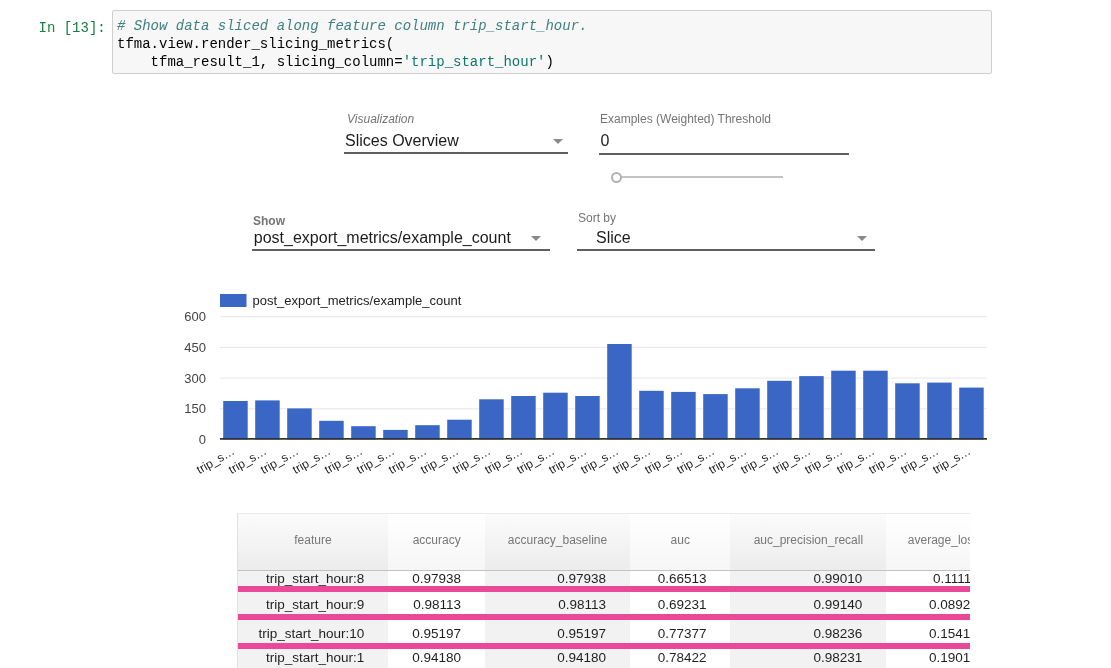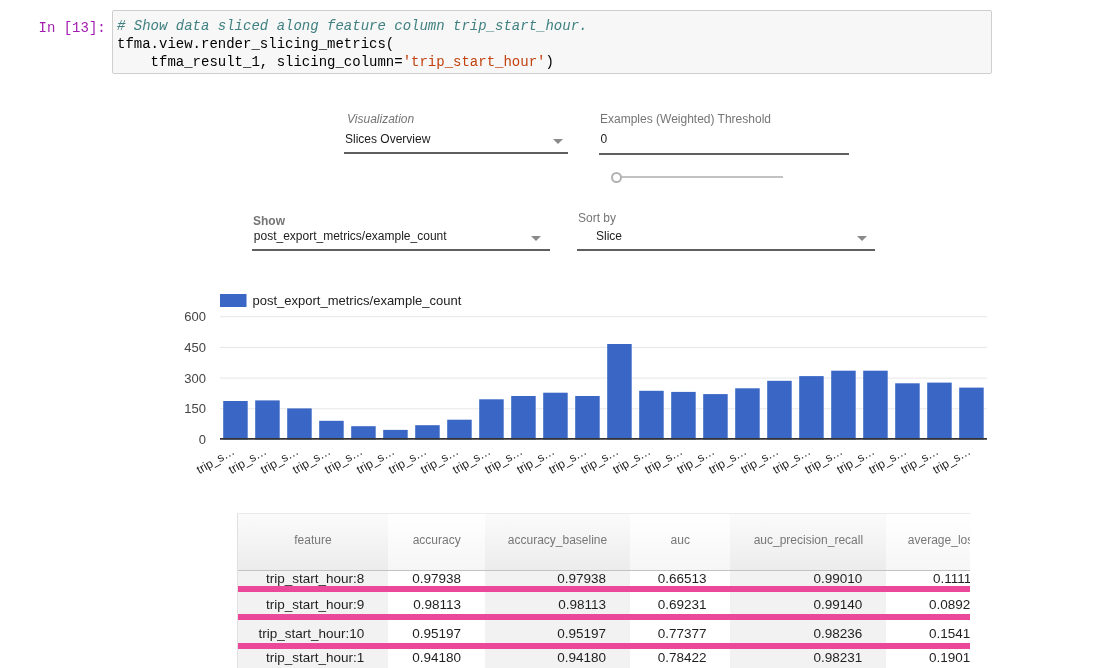--- a/index.html
+++ b/index.html
@@ -1,43 +1,43 @@
 <!DOCTYPE html>
 <html><head>
 <meta charset="utf-8">
 <style>
 * { margin:0; padding:0; box-sizing:border-box; }
 html,body { width:1111px; height:668px; background:#ffffff; font-family:"Liberation Sans",sans-serif; overflow:hidden; }
 .abs { position:absolute; }
 .mono { font-family:"Liberation Mono",monospace; }
 .wlabel { font-size:12px; color:#757575; }
-.wvalue { font-size:12px; color:#1c1c1c; }
+.wvalue { font-size:16px; color:#1c1c1c; }
 .uline { position:absolute; height:1.5px; background:#5f5f5f; }
 .arrow { position:absolute; width:0; height:0; border-left:5px solid transparent; border-right:5px solid transparent; border-top:5.5px solid #8a8a8a; }
 table.gv { border-collapse:collapse; table-layout:fixed; width:768.3px; font-size:13.5px; color:#1f1f1f; }
 table.gv th { font-weight:normal; color:#777777; font-size:12px; text-align:center; height:56.5px; padding-bottom:3px; background:linear-gradient(#ffffff,#f6f6f6); border-bottom:1.5px solid #c2c2c2; }
 table.gv th.g { background:linear-gradient(#fbfbfb,#ececec); }
 table.gv th:last-child { padding-right:5px; }
 table.gv td { text-align:right; padding-right:24px; height:28.5px; background:#ffffff; border-top:6px solid #ec4899; }
 table.gv tr.r1 td { height:17px; border-top:none; padding-top:0; }
 table.gv tbody td { padding-top:3.5px; }
 table.gv td:last-child { padding-right:28px; }
 table.gv tbody tr:last-child td { height:31px; padding-top:1px; padding-bottom:16px; }
 table.gv td:nth-child(odd) { background:#f2f2f2; }
 table.gv tr:first-child td { border-top:none; }
 </style>
 </head>
 <body>
 
-<div class="abs mono" style="left:38.5px;top:19.5px;font-size:14px;color:#a21caf;">In&nbsp;[13]:</div>
+<div class="abs mono" style="left:38.5px;top:19.5px;font-size:14px;color:#15803d;">In&nbsp;[13]:</div>
 
 <div class="abs" style="left:112px;top:10px;width:880px;height:64px;background:#f7f7f7;border:1px solid #cfcfcf;border-radius:2px;">
 <pre class="mono" style="margin:6px 0 0 4px;font-size:14px;line-height:18px;color:#000;"><span style="color:#408080;font-style:italic"># Show data sliced along feature column trip_start_hour.</span>
 tfma.view.render_slicing_metrics(
-    tfma_result_1, slicing_column=<span style="color:#c2410c">'trip_start_hour'</span>)</pre>
+    tfma_result_1, slicing_column=<span style="color:#0f766e">'trip_start_hour'</span>)</pre>
 </div>
 
 <div class="abs wlabel" style="left:347px;top:112px;font-style:italic;">Visualization</div>
 <div class="abs wvalue" style="left:345px;top:132px;">Slices Overview</div>
 <div class="uline" style="left:344px;top:152px;width:224px;"></div>
 <div class="arrow" style="left:552.5px;top:139px;"></div>
 
 <div class="abs wlabel" style="left:600px;top:112px;">Examples (Weighted) Threshold</div>
 <div class="abs wvalue" style="left:600.5px;top:132px;">0</div>
 <div class="uline" style="left:599px;top:153px;width:250px;"></div>

